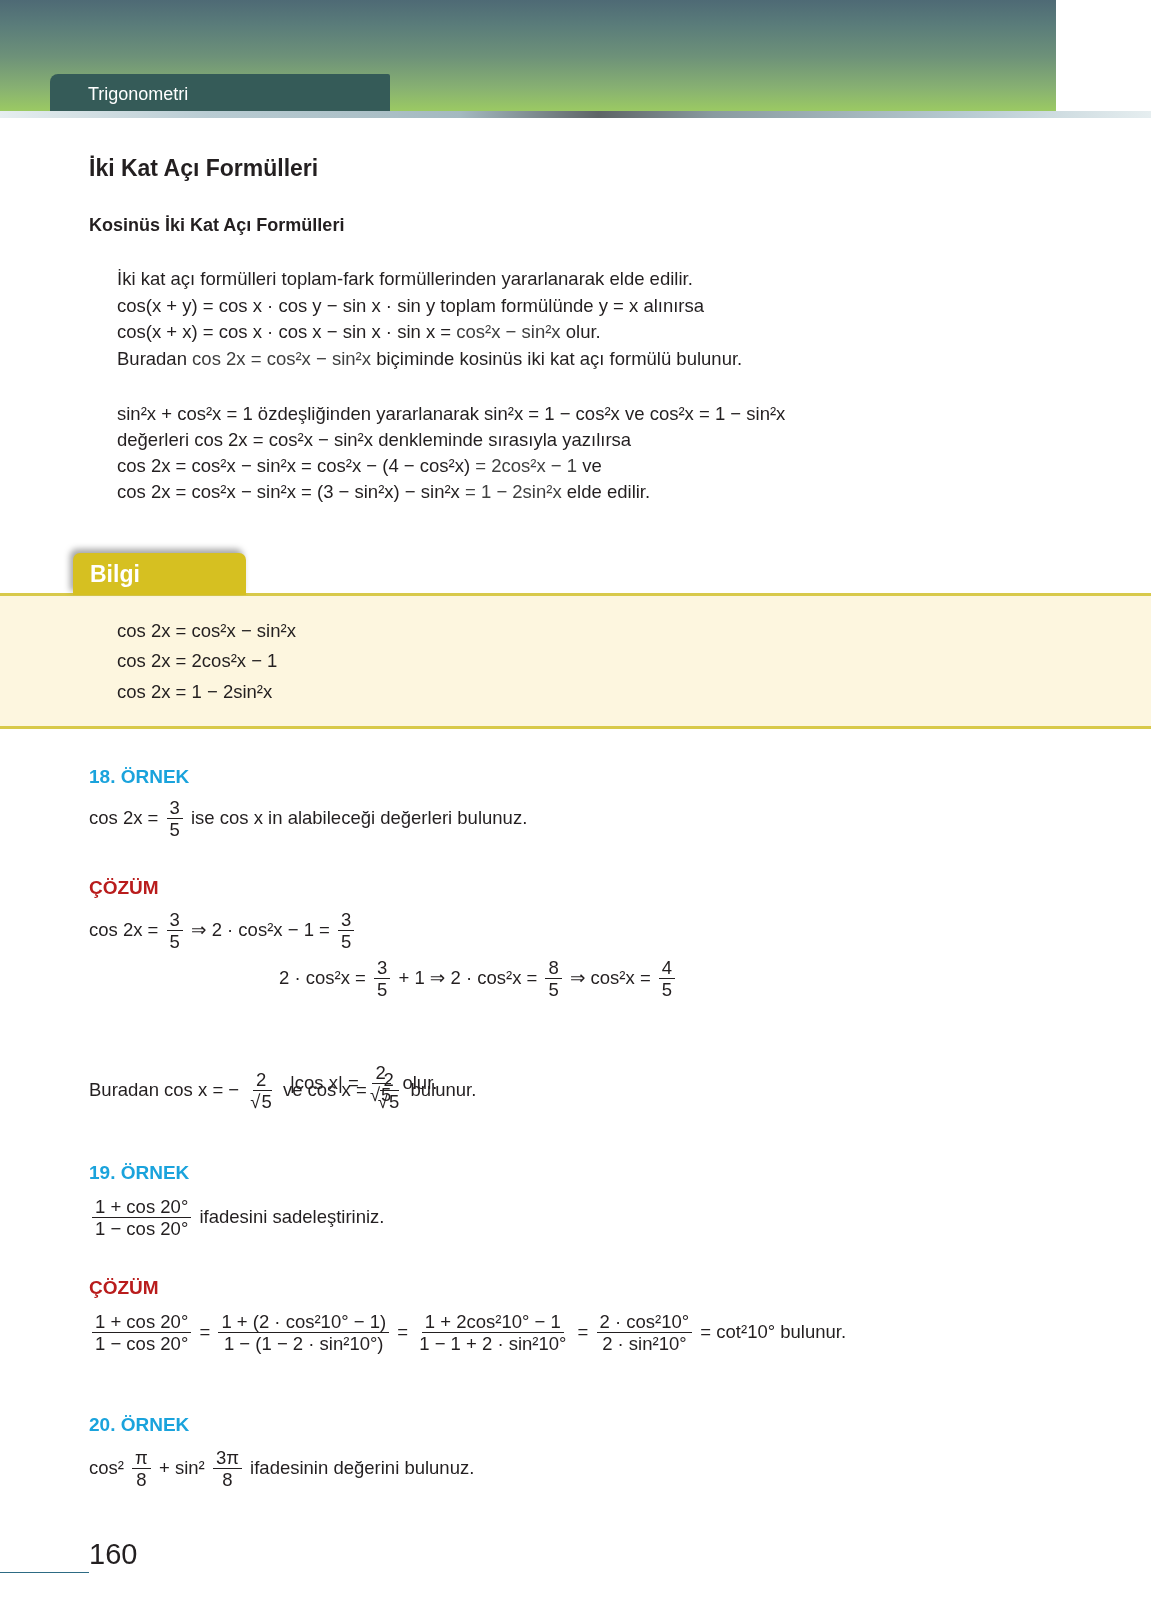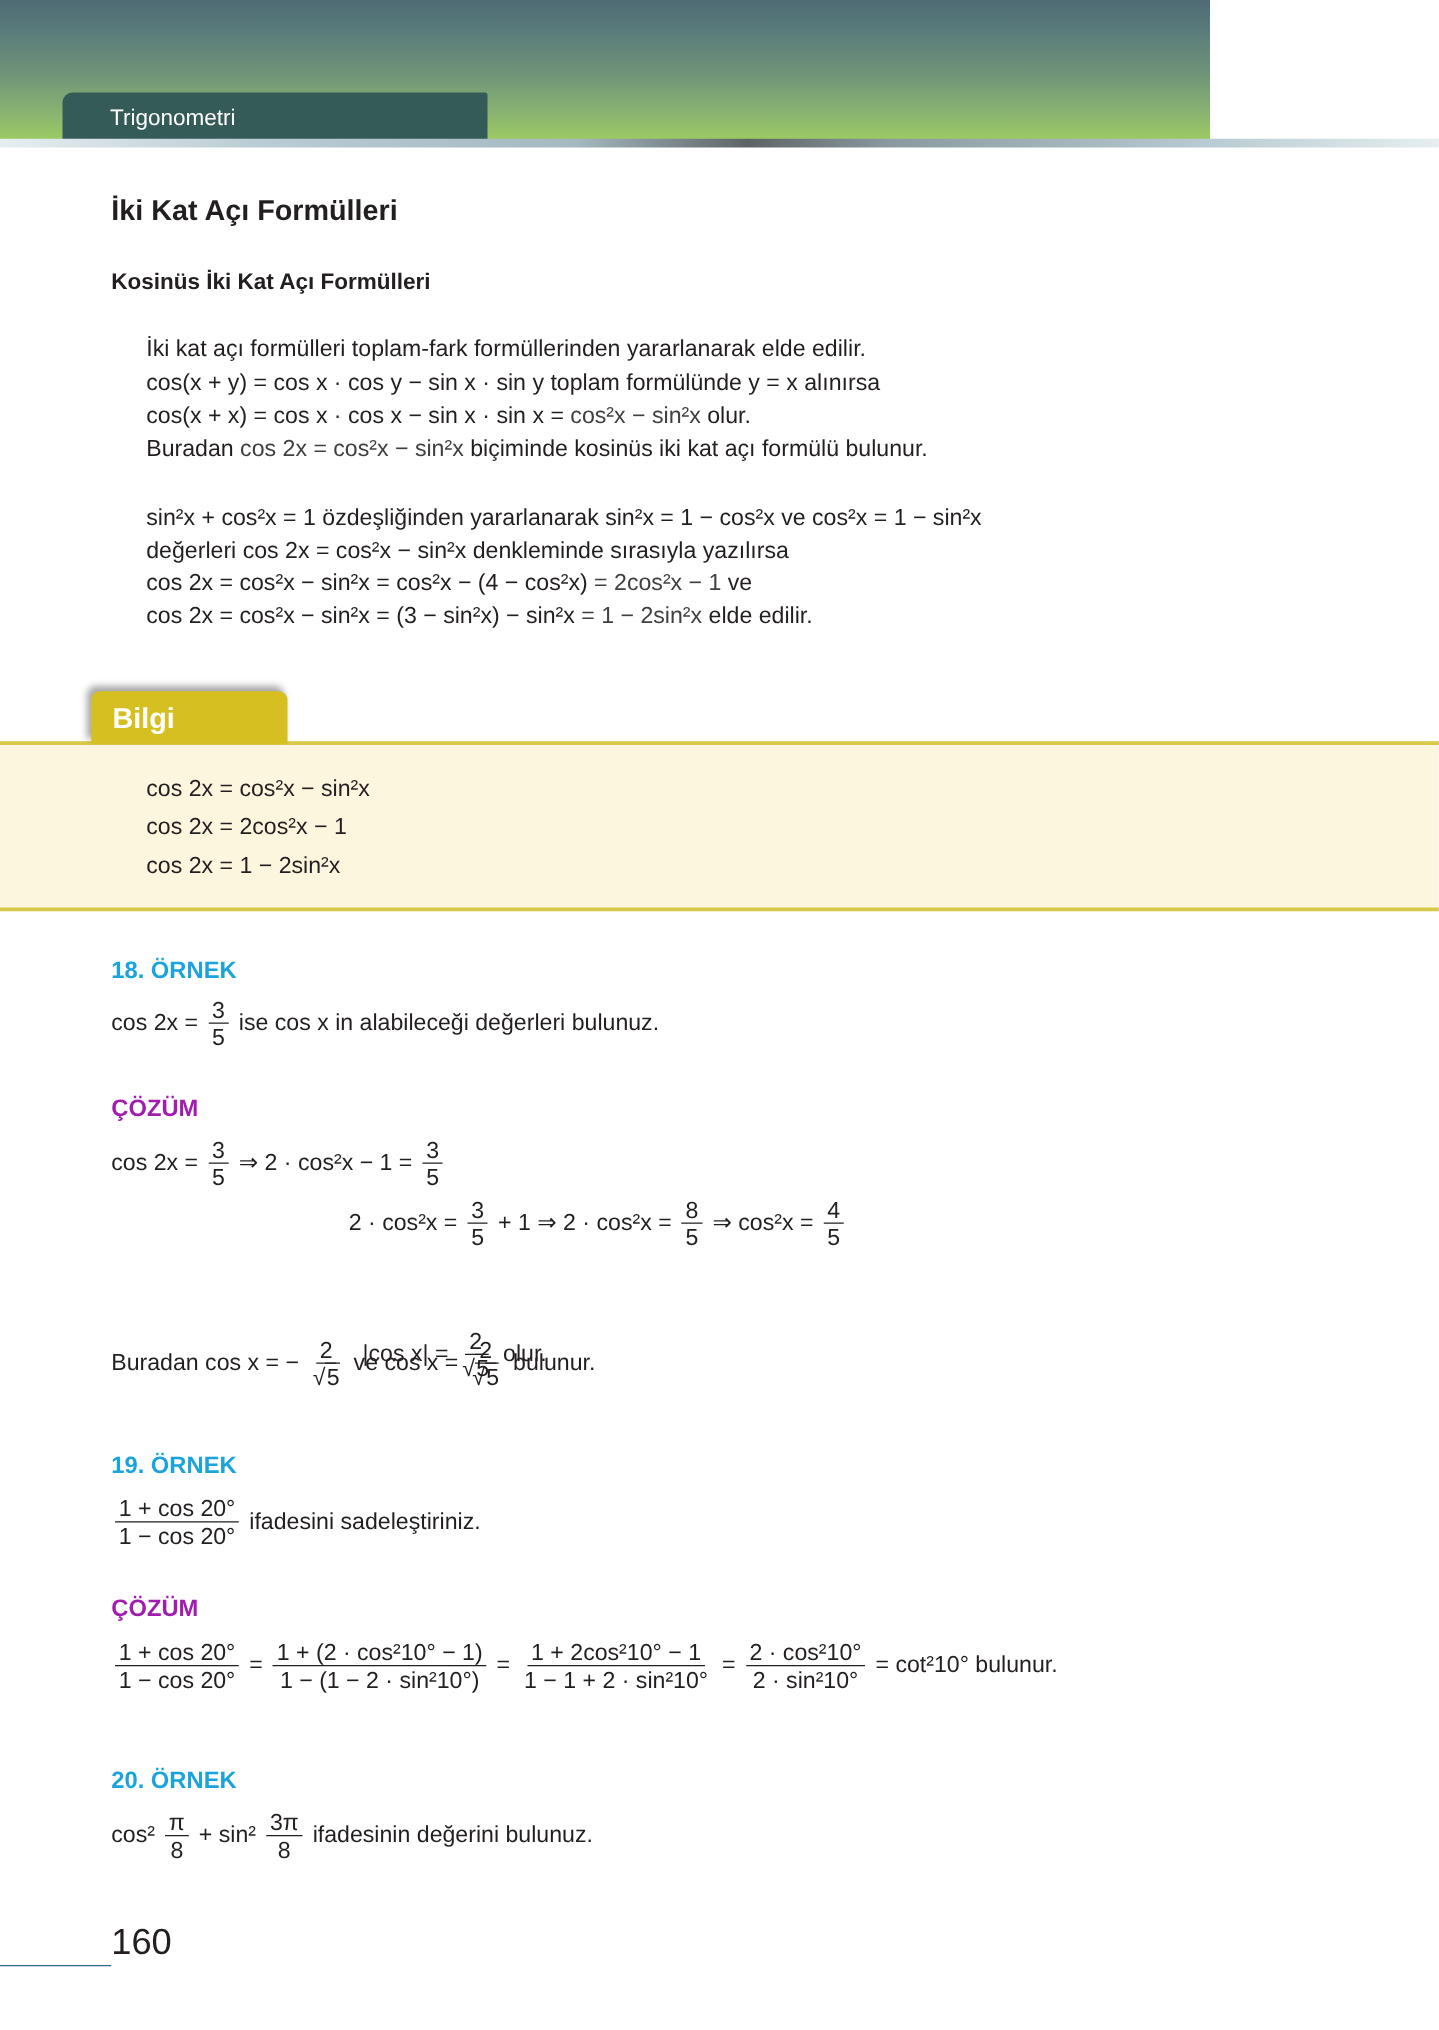--- a/index.html
+++ b/index.html
@@ -3,51 +3,51 @@
 <meta charset="utf-8">
 <style>
   html, body { margin: 0; padding: 0; }
   body {
     width: 1151px; height: 1624px; position: relative; overflow: hidden;
     background: #ffffff;
     font-family: "Liberation Sans", sans-serif;
     color: #231f20;
   }
   .header {
-    position: absolute; left: 0; top: 0; width: 968px; height: 112px;
+    position: absolute; left: 0; top: 0; width: 1056px; height: 112px;
     background: linear-gradient(180deg, #4e6a75 0%, #5a7c7a 22%, #6d9179 50%, #87b072 78%, #9ccb62 100%);
   }
   .header-tab {
     position: absolute; left: 50px; top: 74px; width: 340px; height: 38px;
     background: #355b58; border-radius: 8px 2px 0 0;
   }
   .header-tab span {
     position: absolute; left: 38px; top: 10px; color: #ffffff; font-size: 18px;
   }
   .header-strip {
     position: absolute; left: 0; top: 111px; width: 1151px; height: 7px;
     background: linear-gradient(90deg, #e6eef0 0%, #b9ccd3 18%, #a4b9c0 40%, #5e6466 52%, #8a9ba0 62%, #b8cbd2 84%, #e6eef0 100%);
   }
   .abs { position: absolute; white-space: nowrap; }
   .h1 { font-size: 23px; font-weight: bold; left: 89px; top: 155px; }
   .h2 { font-size: 18px; font-weight: bold; left: 89px; top: 215px; }
   .line { font-size: 18.5px; left: 89px; margin-left: 28px; }
   .red { color: #404040; }
   .bilgi-tab {
-    position: absolute; left: 73px; top: 553px; width: 157px; height: 42px;
+    position: absolute; left: 73px; top: 553px; width: 173px; height: 42px;
     background: #d6c021; border-radius: 7px 7px 0 0;
     box-shadow: -3px -4px 6px rgba(0,0,0,0.35);
   }
   .bilgi-tab span { position: absolute; left: 17px; top: 8px; color: #fff; font-weight: bold; font-size: 23px; }
   .bilgi-box {
     position: absolute; left: 0; top: 593px; width: 1151px; height: 130px;
     background: #fdf6df; border-top: 3px solid #d8c94a; border-bottom: 3px solid #d8c94a;
   }
   .ornek { color: #1aa3dc; font-weight: bold; font-size: 19px; left: 89px; }
-  .cozum { color: #a21caf; font-weight: bold; font-size: 19px; left: 89px; }
+  .cozum { color: #b91c1c; font-weight: bold; font-size: 19px; left: 89px; }
   .frac { display: inline-flex; flex-direction: column; align-items: center; vertical-align: middle; margin: 0 3px; line-height: 1.05; }
   .frac .num { padding: 0 3px 1px; border-bottom: 1.3px solid #231f20; }
   .frac .den { padding: 1px 3px 0; }
   .math { font-size: 18.5px; }
   .pagenum { left: 89px; top: 1538px; font-size: 29px; color: #231f20; }
   .pageline { position: absolute; left: 0; top: 1572px; width: 89px; height: 1px; background: #2d6b84; }
   .sqrt { border-top: 1.3px solid #231f20; padding-left: 1px; }
 </style>
 </head>
 <body>

